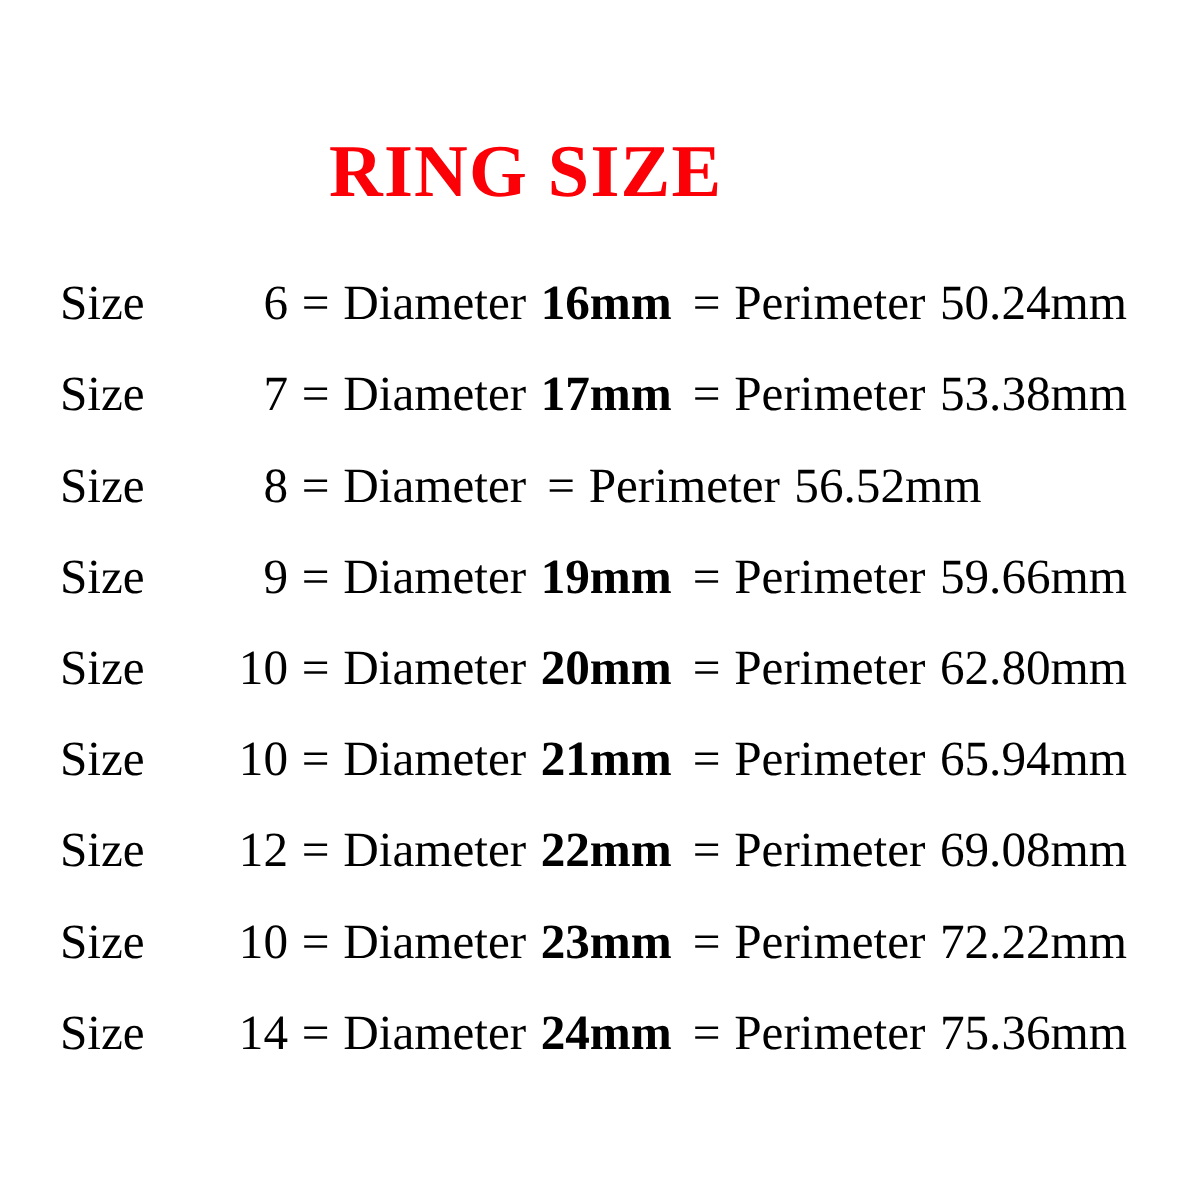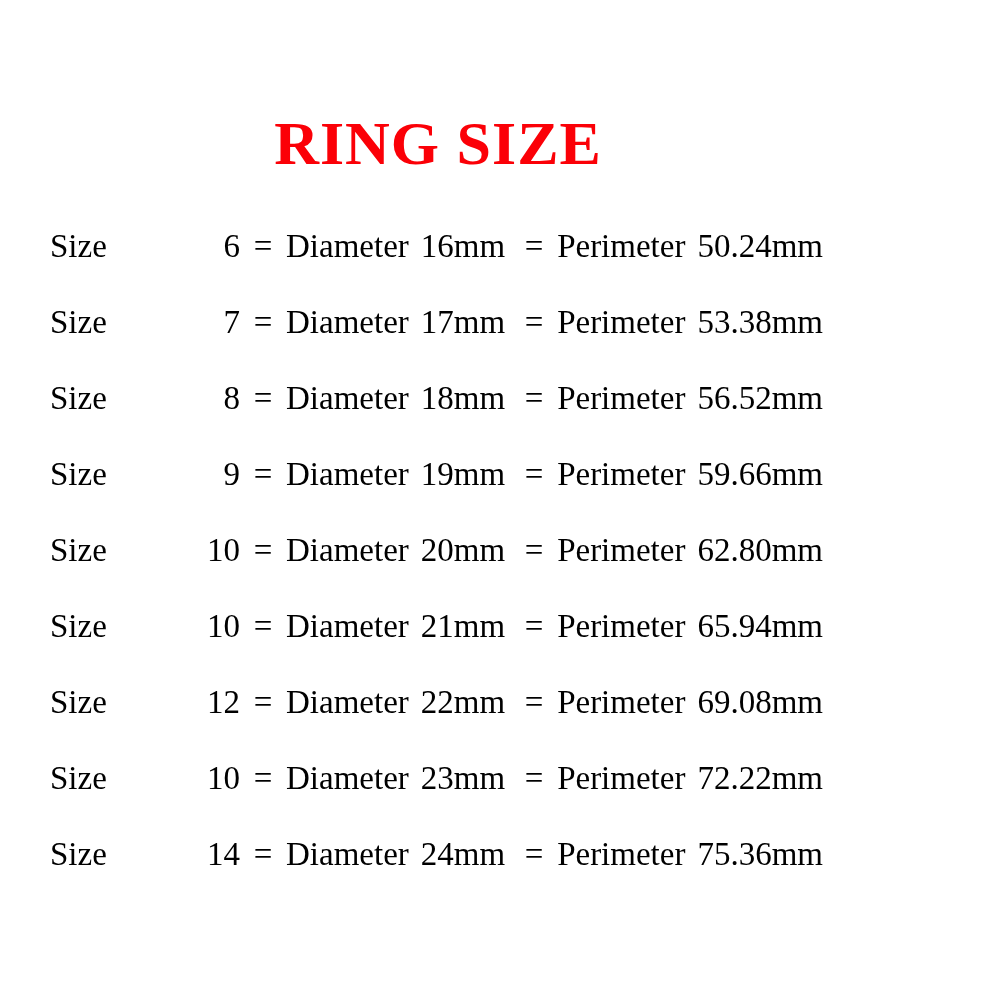--- a/index.html
+++ b/index.html
@@ -37,41 +37,42 @@
     position: absolute;
     top: 228px;
     left: 50px;
     width: 910px;
   }
   .row {
     display: flex;
     align-items: baseline;
     justify-content: flex-start;
     height: 76px;
-    font-size: 33px;
+    font-size: 41px;
     white-space: nowrap;
   }
   .cell-size-label {
     width: 118px;
     text-align: left;
   }
   .cell-size-num {
     width: 72px;
     text-align: right;
   }
   .cell-eq {
     width: 46px;
     text-align: center;
   }
   .cell-diam-label {
     text-align: center;
   }
   .cell-diam-val {
     padding-left: 12px;
     text-align: left;
+    font-weight: bold;
   }
   .cell-eq2 {
     width: 46px;
     text-align: center;
     margin-left: 6px;
   }
   .cell-perim-label {
     text-align: center;
   }
   .cell-perim-val {
@@ -108,21 +109,20 @@
       <span class="cell-eq2">=</span>
       <span class="cell-perim-label">Perimeter</span>
       <span class="cell-perim-val">53.38mm</span>
     </div>
 
     <div class="row">
       <span class="cell-size-label">Size</span>
       <span class="cell-size-num">8</span>
       <span class="cell-eq">=</span>
       <span class="cell-diam-label">Diameter</span>
-      <span class="cell-diam-val">18mm</span>
       <span class="cell-eq2">=</span>
       <span class="cell-perim-label">Perimeter</span>
       <span class="cell-perim-val">56.52mm</span>
     </div>
 
     <div class="row">
       <span class="cell-size-label">Size</span>
       <span class="cell-size-num">9</span>
       <span class="cell-eq">=</span>
       <span class="cell-diam-label">Diameter</span>

